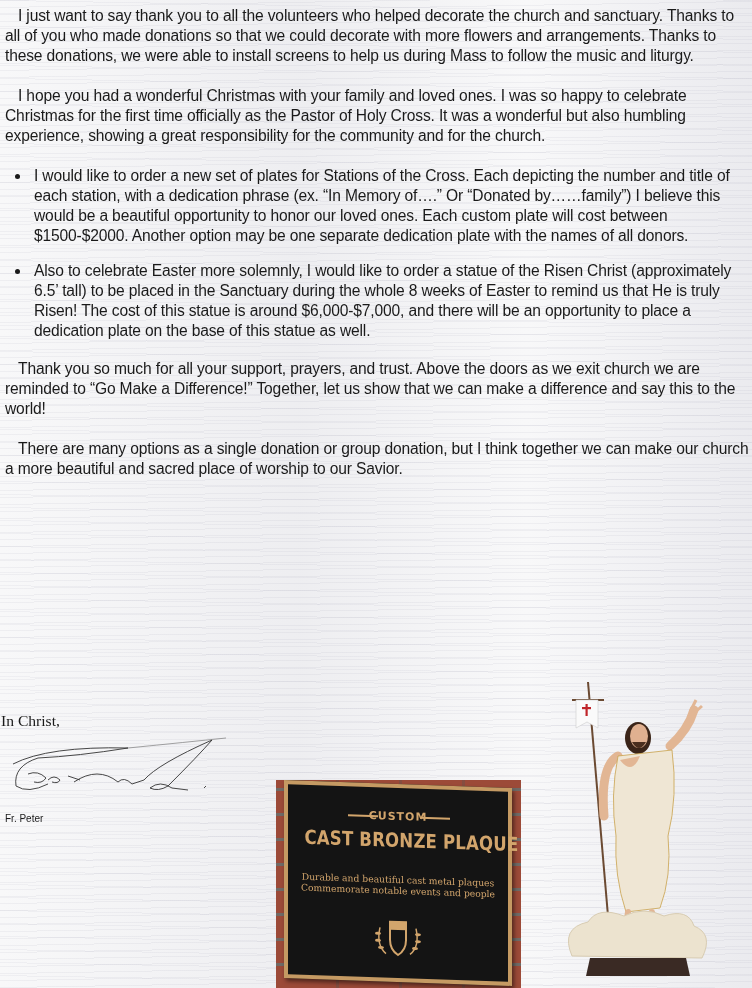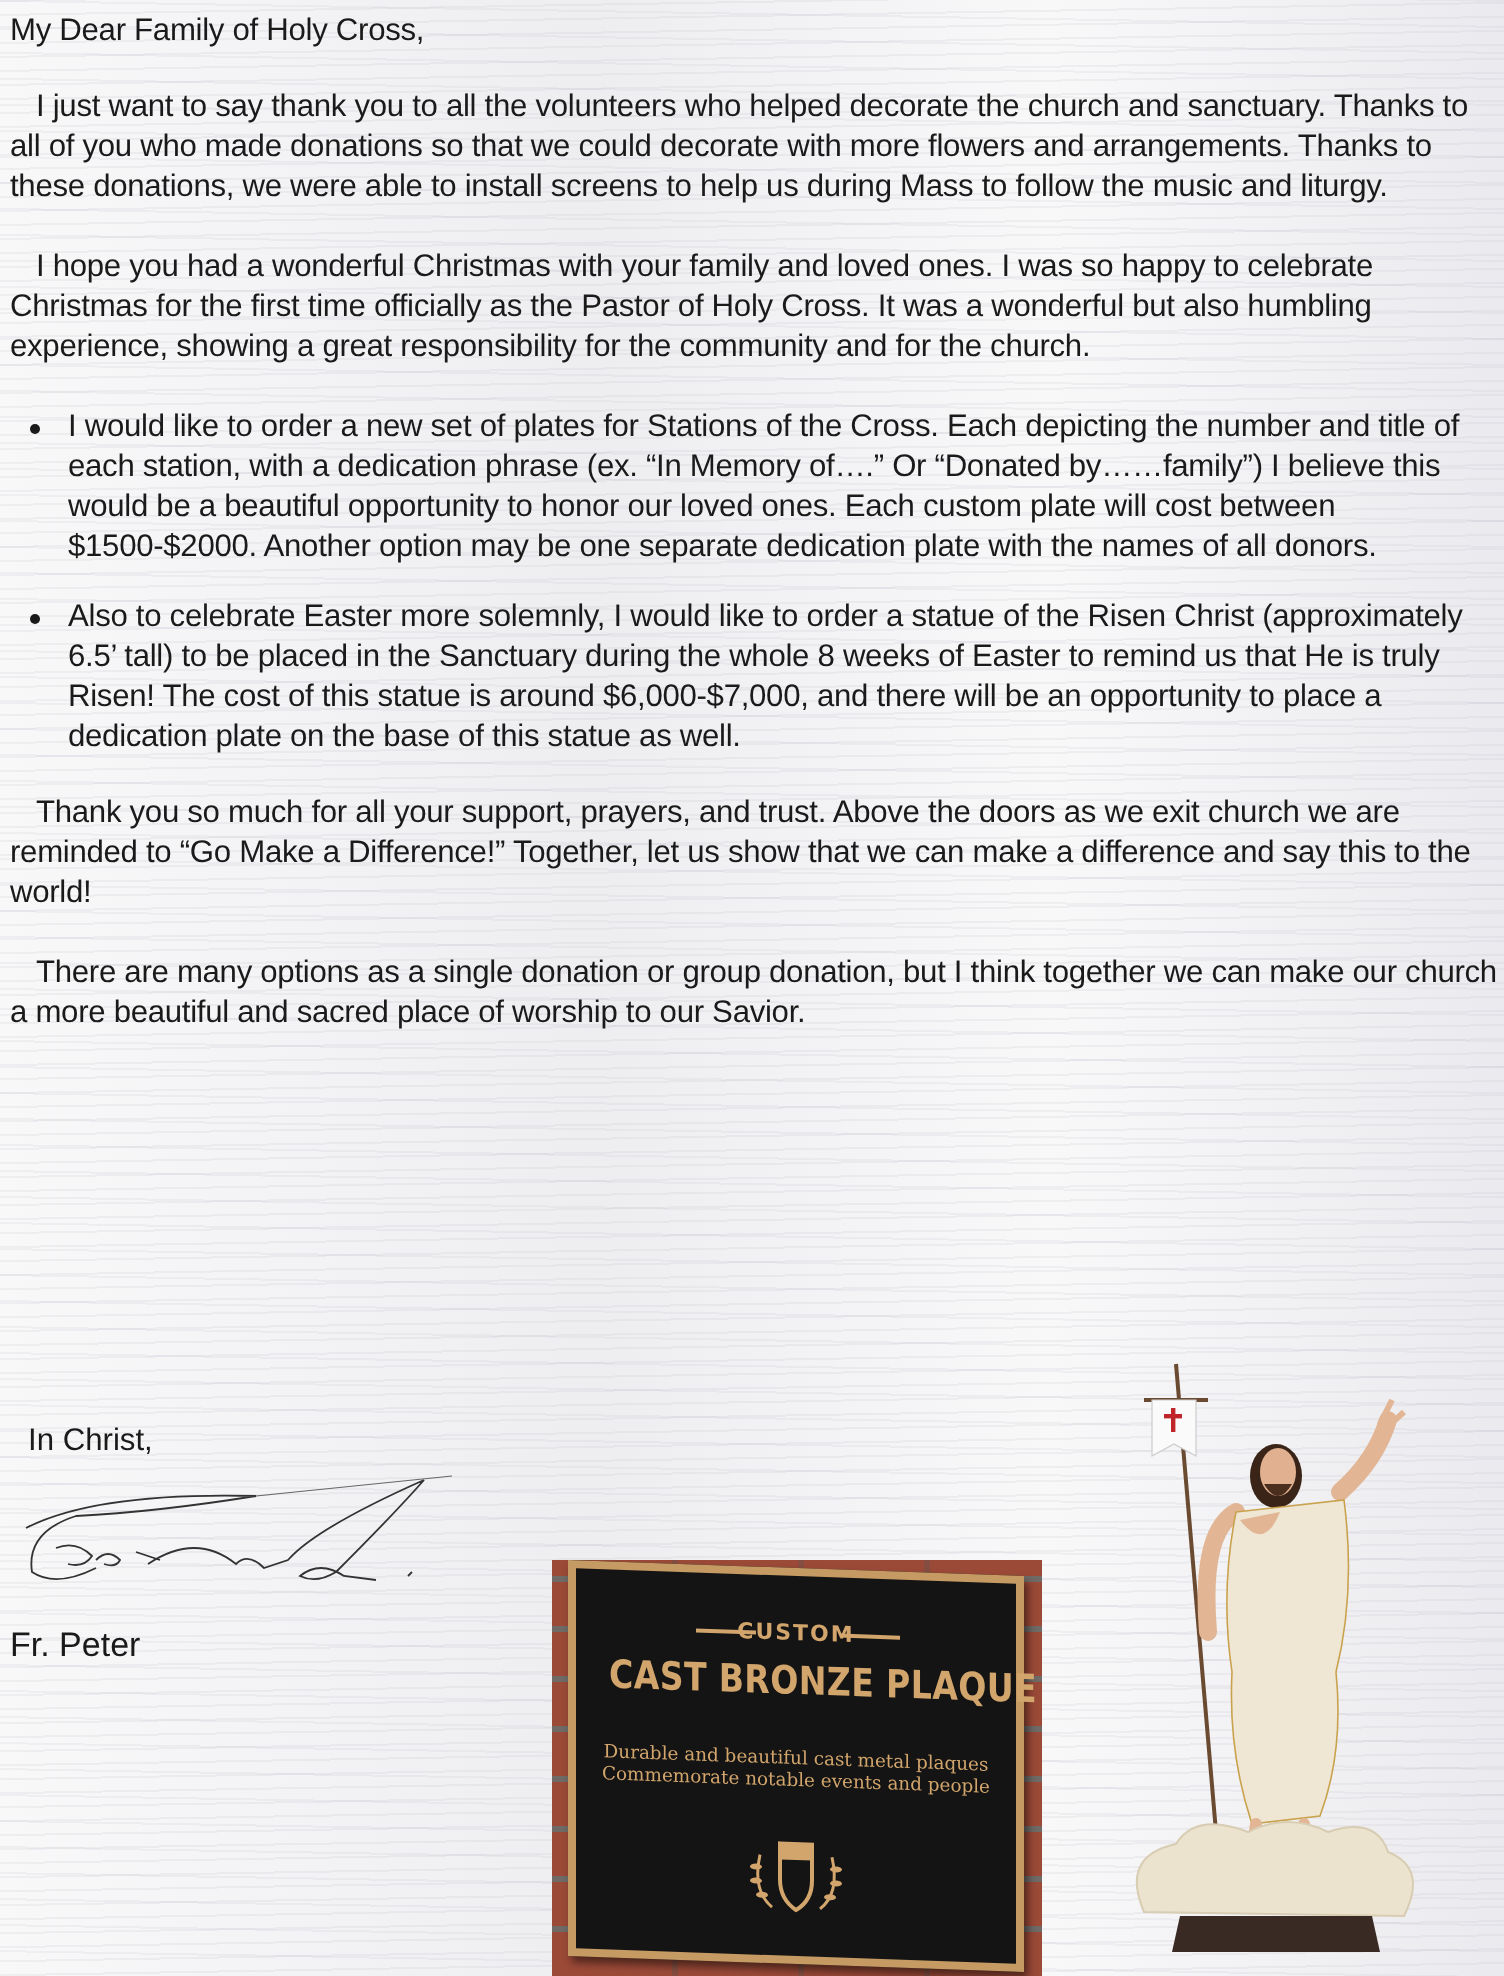--- a/index.html
+++ b/index.html
@@ -22,23 +22,23 @@
   }
   .letter p { margin: 0 0 20px 0; }
   .letter p.indent { text-indent: 13px; }
   .greeting { margin-bottom: 18px !important; }
   ul.proposals { margin: 0 0 18px 0; padding-left: 29px; list-style: none; }
   ul.proposals li { position: relative; margin-bottom: 15px; }
   ul.proposals li::before {
     content: ""; position: absolute; left: -19px; top: 8px;
     width: 5px; height: 5px; border-radius: 50%; background: #1a1a1a;
   }
-  .closing { position: absolute; left: 14px; top: 712px; font-size: 15.6px; }
+  .closing { position: absolute; left: 1px; top: 712px; font-size: 15.6px; font-family: Liberation Serif, serif; }
   .signature { position: absolute; left: 8px; top: 736px; width: 220px; height: 70px; }
-  .signer { position: absolute; left: 5px; top: 813px; font-size: 17px; }
+  .signer { position: absolute; left: 5px; top: 813px; font-size: 10px; }
 
   .plaque-photo {
     position: absolute; left: 276px; top: 780px; width: 245px; height: 208px;
     background:
       repeating-linear-gradient(0deg, #9c4a38 0px, #9c4a38 22px, #6f6a66 22px, #6f6a66 25px);
     overflow: hidden;
   }
   .plaque-photo::after {
     content:""; position:absolute; inset:0;
     background: repeating-linear-gradient(90deg, transparent 0, transparent 60px, rgba(90,85,80,0.7) 60px, rgba(90,85,80,0.7) 63px);
@@ -63,21 +63,20 @@
   .plaque .emblem { margin: 22px auto 0; width: 60px; height: 40px; }
 
   .statue { position: absolute; left: 560px; top: 676px; width: 170px; height: 312px; }
 </style>
 </head>
 <body>
 
 <div class="texture"></div>
 
 <div class="letter">
-  <p class="greeting">My Dear Family of Holy Cross,</p>
   <p class="indent">I just want to say thank you to all the volunteers who helped decorate the church and sanctuary. Thanks to all of you who made donations so that we could decorate with more flowers and arrangements. Thanks to these donations, we were able to install screens to help us during Mass to follow the music and liturgy.</p>
   <p class="indent">I hope you had a wonderful Christmas with your family and loved ones. I was so happy to celebrate Christmas for the first time officially as the Pastor of Holy Cross. It was a wonderful but also humbling experience, showing a great responsibility for the community and for the church.</p>
   <ul class="proposals">
     <li>I would like to order a new set of plates for Stations of the Cross. Each depicting the number and title of each station, with a dedication phrase (ex. “In Memory of….” Or “Donated by……family”) I believe this would be a beautiful opportunity to honor our loved ones. Each custom plate will cost between $1500-$2000. Another option may be one separate dedication plate with the names of all donors.</li>
     <li>Also to celebrate Easter more solemnly, I would like to order a statue of the Risen Christ (approximately 6.5’ tall) to be placed in the Sanctuary during the whole 8 weeks of Easter to remind us that He is truly Risen! The cost of this statue is around $6,000-$7,000, and there will be an opportunity to place a dedication plate on the base of this statue as well.</li>
   </ul>
   <p class="indent">Thank you so much for all your support, prayers, and trust. Above the doors as we exit church we are reminded to “Go Make a Difference!” Together, let us show that we can make a difference and say this to the world!</p>
   <p class="indent">There are many options as a single donation or group donation, but I think together we can make our church a more beautiful and sacred place of worship to our Savior.</p>
 </div>
 

